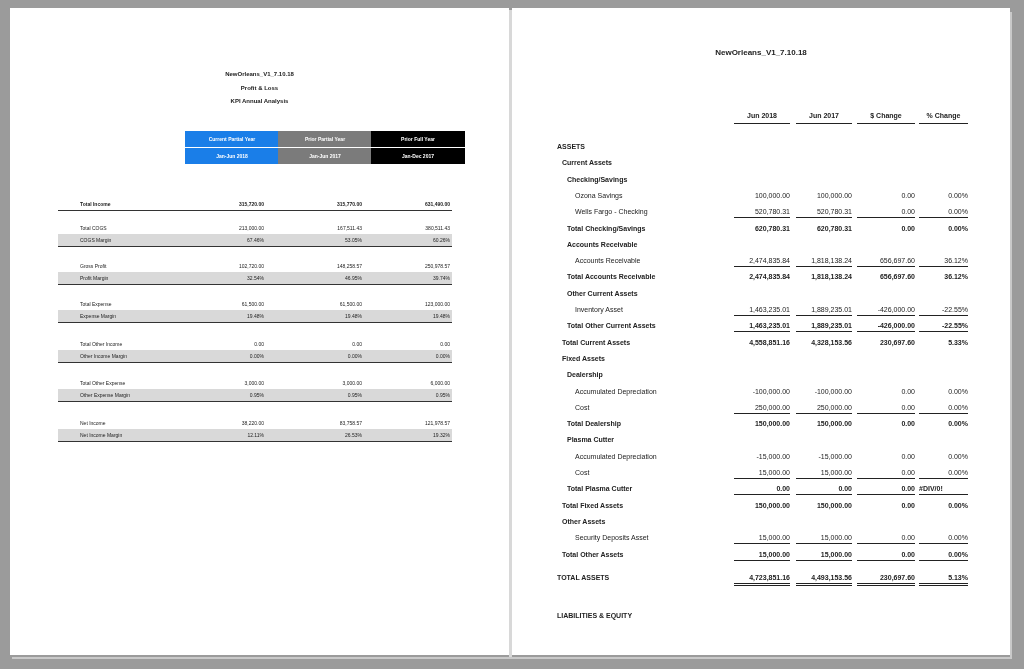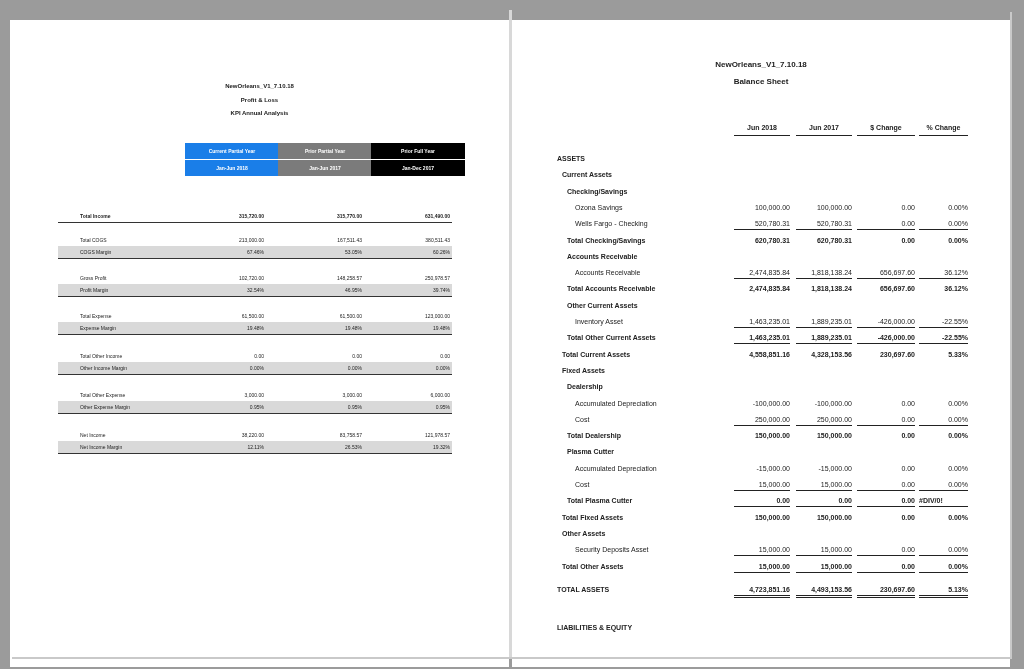--- a/index.html
+++ b/index.html
@@ -1,18 +1,18 @@
 <!DOCTYPE html>
 <html><head>
 <meta charset="utf-8">
 <style>
   html, body { margin:0; padding:0; }
   body { width:1024px; height:669px; background:#9b9b9b; position:relative; overflow:hidden;
          font-family:"Liberation Sans", sans-serif; color:#222; }
-  .page { position:absolute; background:#fff; top:20px; height:647px;text-decoration:underline; }
+  .page { position:absolute; background:#fff; top:8px; height:647px;text-decoration:underline; }
   .page.left { left:10px; width:499px; }
   .page.right { left:512px; width:498px; }
   .divider { position:absolute; left:509px; top:10px; width:3px; height:647px; background:#d8d8d8; }
   .shadow-r { position:absolute; left:1010px; top:12px; width:2px; height:647px; background:#c9c9c9; }
   .shadow-b { position:absolute; left:12px; top:657px; width:1000px; height:2px; background:#c9c9c9; }
 
   
   .pl-title { position:absolute; left:0; width:100%; text-align:center; font-size:6px; font-weight:bold; }
   .hdr-box { position:absolute; width:94px; height:16px; color:#fff; font-size:5px; font-weight:bold;
              text-align:center; line-height:16px; }
@@ -138,21 +138,20 @@
         <span class="v v1">26.53%</span>
         <span class="v v2">19.32%</span>
       </div>
     </div>
 </div>
 
 <div class="divider"></div>
 
 <div class="page right">
   <div class="bs-title" style="top:40px">NewOrleans_V1_7.10.18</div>
-  <div class="bs-title" style="top:57px">Balance Sheet</div>
 
   <div class="bs-colhdr c0">Jun 2018</div>
   <div class="bs-colhdr c1">Jun 2017</div>
   <div class="bs-colhdr c2">$ Change</div>
   <div class="bs-colhdr c3">% Change</div>
 
   <div id="bs-rows">
       <div class="bs-row b" style="top: 131px;">
         <span class="lbl i0">ASSETS</span>
       </div>

